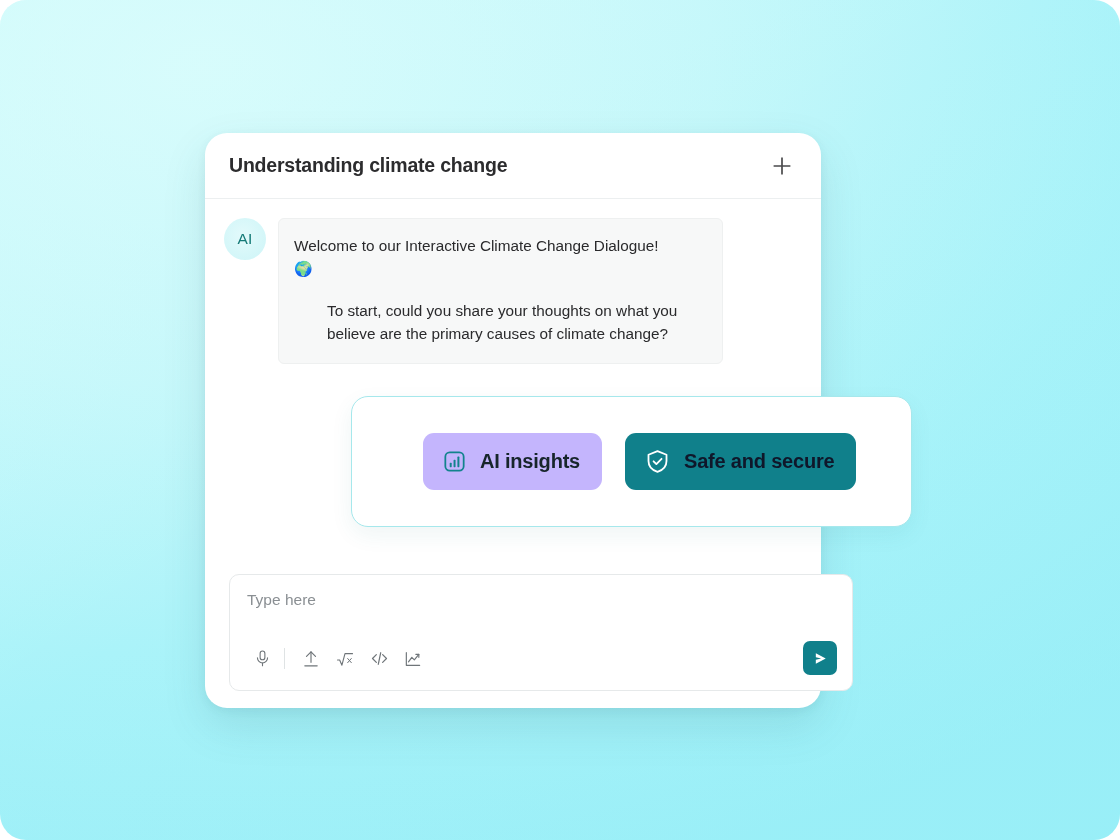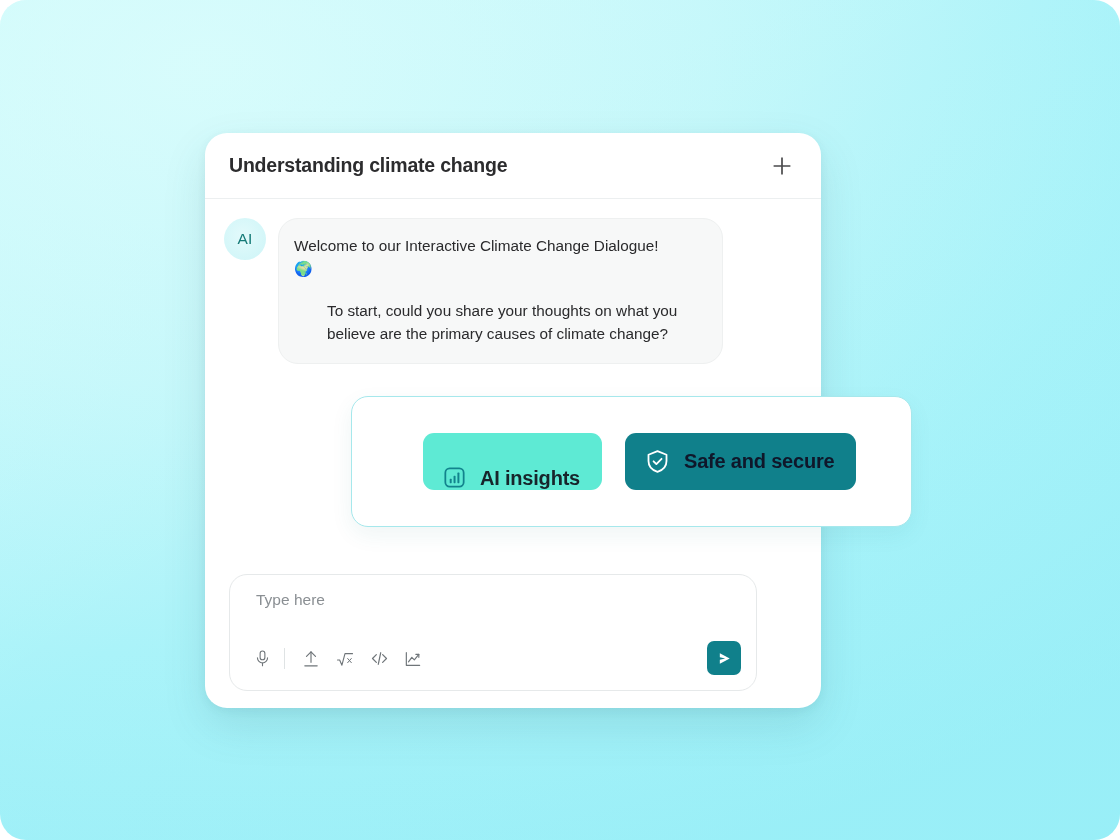--- a/index.html
+++ b/index.html
@@ -94,21 +94,21 @@
     align-items: center;
     justify-content: center;
     font-size: 15.5px;
     font-weight: 500;
     color: #157a77;
     letter-spacing: 0.1px;
   }
   .bubble {
     background: #f7f8f8;
     border: 1px solid #eef0f0;
-    border-radius: 20px;
+    border-radius: 6px;
     padding: 15px 20px 17px 15px;
     max-width: 445px;
     font-size: 15.3px;
     line-height: 1.52;
     color: #2a2a2c;
   }
   .bubble p + p { margin-top: 18px; margin-left: 33px; }
   .emoji { font-size: 15px; }
 
   
@@ -137,41 +137,40 @@
     padding: 0 22px 0 19px;
     font-size: 20px;
     font-weight: bold;
     letter-spacing: -0.2px;
     white-space: nowrap;
     cursor: pointer;
     border: none;
     font-family: "Liberation Sans", sans-serif;
   }
   .badge-light {
-    background: #5eead4;
+    background: #c4b5fd;
     color: #17252b;
-    align-items: flex-end;
   }
   .badge-dark {
     background: #10808b;
     color: #0f172a;
   }
   .badge svg { display: block; flex: 0 0 auto; }
 
   
   .composer {
     position: absolute;
     left: 24px;
     top: 441px;
-    width: 528px;
+    width: 624px;
     height: 117px;
     background: #ffffff;
     border: 1px solid #e6e9ea;
-    border-radius: 18px;
-    padding: 16px 15px 0 24px;
+    border-radius: 10px;
+    padding: 16px 15px 0 15px;
   }
   .composer-input {
     font-size: 15.5px;
     color: #8a8f93;
     border: none;
     outline: none;
     width: 100%;
     background: transparent;
     font-family: "Liberation Sans", sans-serif;
     padding: 0 0 0 2px;

